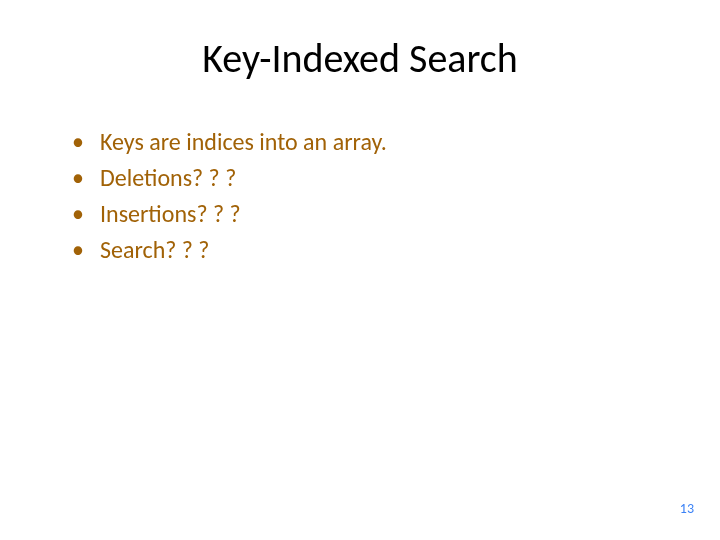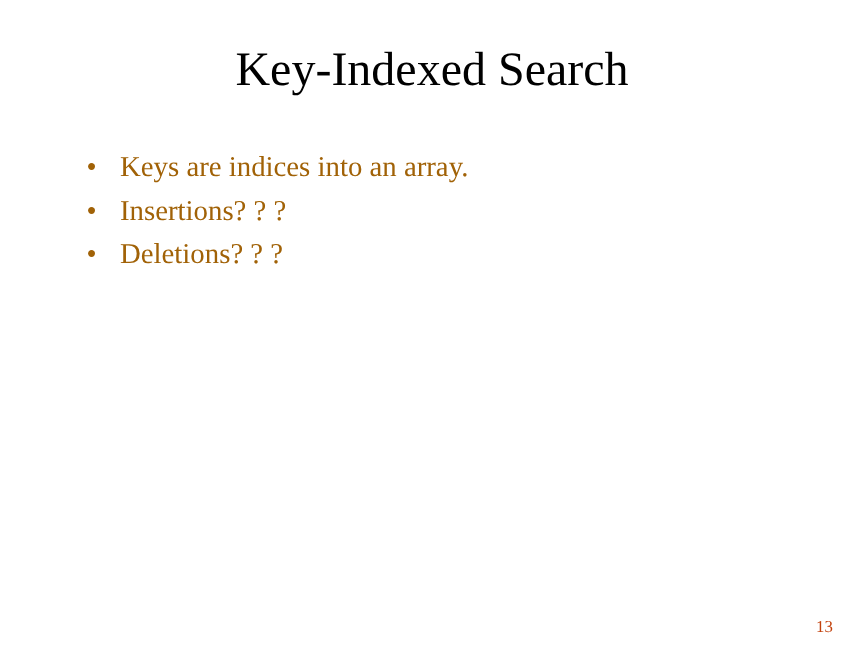--- a/index.html
+++ b/index.html
@@ -13,21 +13,20 @@
       background: #ffffff;
       font-family: Calibri, "Segoe UI", Arial, sans-serif;
       position: relative;
       overflow: hidden;
     }
     .slide {
       width: 100%;
       height: 100%;
       padding: 30px 50px 20px 50px;
       position: relative;
-      font-family: Liberation Serif, serif;
     }
     .title {
       font-size: 40px;
       font-weight: 400;
       color: #000000;
       text-align: center;
       margin-bottom: 44px;
       margin-top: 4px;
     }
     .bullet-list {
@@ -44,30 +43,31 @@
     }
     .bullet-item::before {
       content: "•";
       position: absolute;
       left: 0;
       top: 0;
       font-size: 24px;
     }
     .page-number {
       position: absolute;
-      bottom: 8px;
+      bottom: 23px;
       right: 26px;
       font-size: 14px;
-      color: #c2410c;
+      color: #3b82f6;
     }
   </style>
 </head>
 <body>
 
 <div class="slide">
   <h1 class="title">Key-Indexed Search</h1>
   <ul class="bullet-list">
     <li class="bullet-item">Keys are indices into an array.</li>
+    <li class="bullet-item">Deletions? ? ?</li>
     <li class="bullet-item">Insertions? ? ?</li>
-    <li class="bullet-item">Deletions? ? ?</li>
+    <li class="bullet-item">Search? ? ?</li>
   </ul>
   <div class="page-number">13</div>
 </div>
 
 </body></html>

